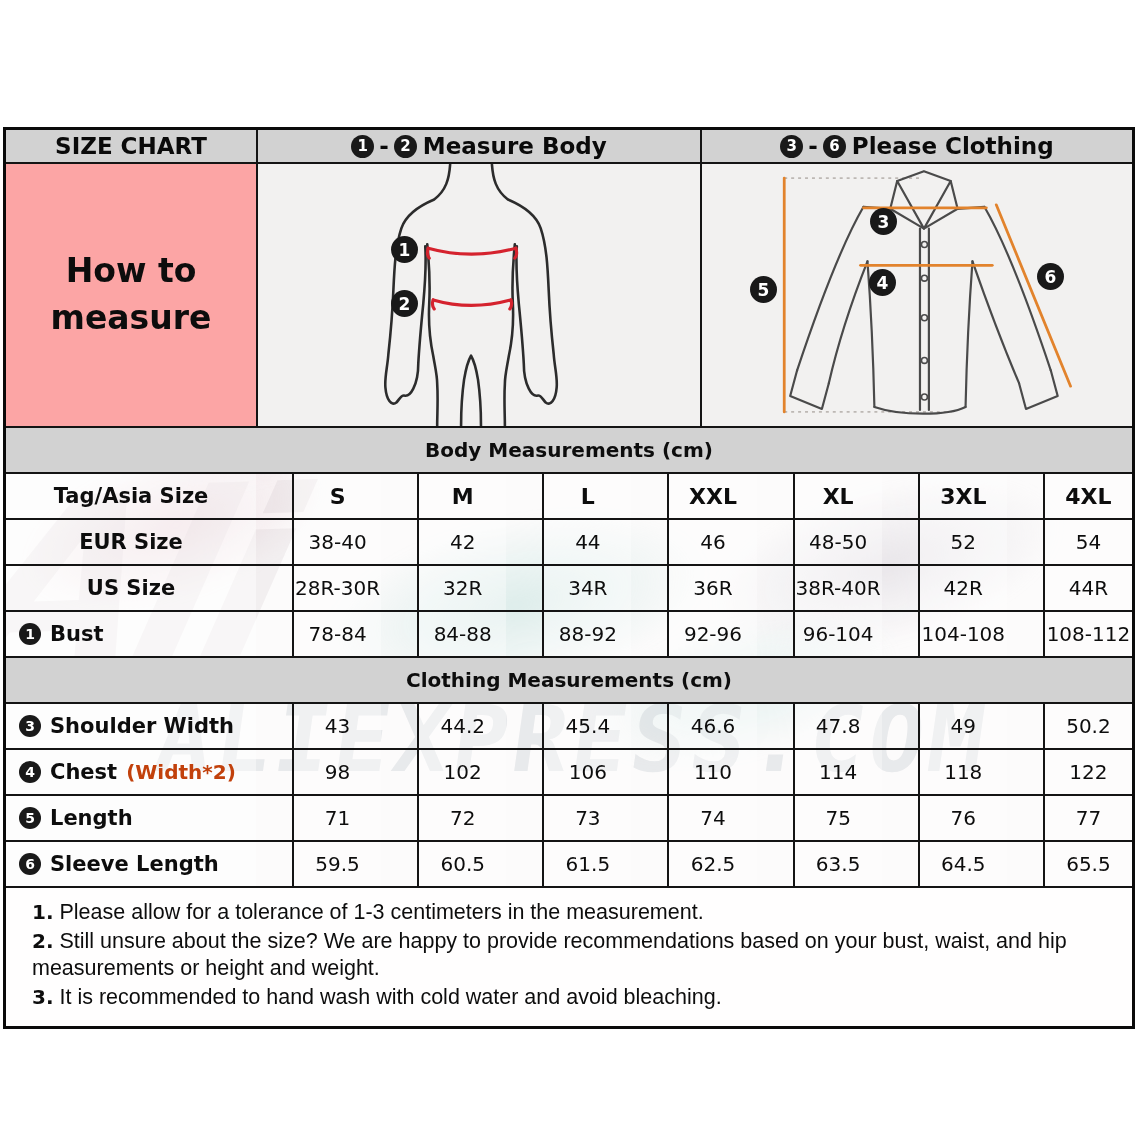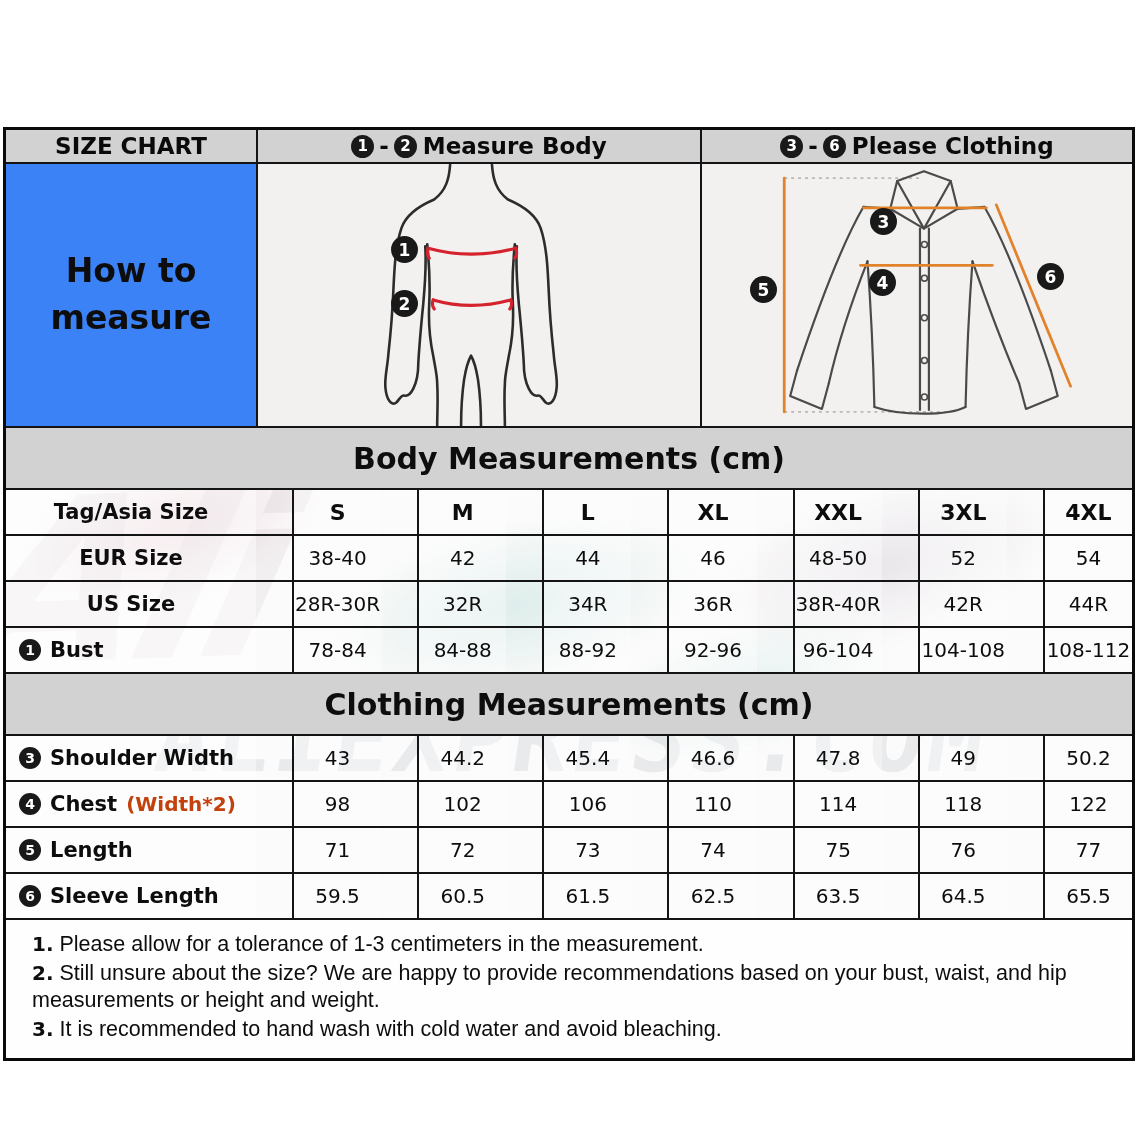--- a/index.html
+++ b/index.html
@@ -38,22 +38,22 @@
   
   .grid{position:relative;z-index:1;}
   .trow{display:grid;}
   .trow + .trow{border-top:2px solid #141414;}
   .cell{box-sizing:border-box;display:flex;align-items:center;justify-content:center;}
   .cell + .cell{border-left:2px solid #141414;}
   .r-head{grid-template-columns:250px 444px auto;height:32px;background:#d2d2d2;}
   .hdr-cell{font-weight:bold;font-size:23px;gap:6px;color:#0a0a0a;}
   .r-diagram{grid-template-columns:250px 444px auto;height:262px;}
   .d-cell{position:relative;background:#f2f1f0;overflow:hidden;}
-  .howto{font-weight:bold;font-size:33px;line-height:1.42;text-align:center;padding:0 28px;background:#3b82f6;}
-  .band{height:60px;background:#d2d2d2;font-weight:bold;font-size:30px;
+  .howto{font-weight:bold;font-size:33px;line-height:1.42;text-align:center;padding:0 28px;background:#fca5a5;}
+  .band{height:44px;background:#d2d2d2;font-weight:bold;font-size:20px;
         display:flex;align-items:center;justify-content:center;}
   .r-data{grid-template-columns:250px repeat(7,1fr);height:44px;gap:36px;}
   .lab{justify-content:flex-start;padding-left:13px;font-weight:bold;font-size:21px;gap:9px;background:rgba(255,255,255,0.45);}
   .lab.center{justify-content:center;padding-left:0;}
   .val{font-family:"DejaVu Sans","Liberation Sans",sans-serif;font-size:20px;background:rgba(255,255,255,0.35);}
   .sz .val{font-weight:bold;font-size:22px;}
   .or-txt{color:#c2410c;font-weight:bold;font-size:20px;}
   
   .mk{display:inline-flex;align-items:center;justify-content:center;border-radius:50%;
       background:#191919;color:#ffffff;font-weight:bold;flex:0 0 auto;}
@@ -172,22 +172,22 @@
       <div class="band">Body Measurements (cm)</div>
     </div>
 
     <div class="trow r-data sz">
       <div class="cell lab center">
           <span>Tag/Asia Size</span>
         </div>
       <div class="cell val">S</div>
       <div class="cell val">M</div>
       <div class="cell val">L</div>
+      <div class="cell val">XXL</div>
       <div class="cell val">XL</div>
-      <div class="cell val">XXL</div>
       <div class="cell val">3XL</div>
       <div class="cell val">4XL</div>
     </div>
 
     <div class="trow r-data">
       <div class="cell lab center">
           <span>EUR Size</span>
         </div>
       <div class="cell val">38-40</div>
       <div class="cell val">42</div>

